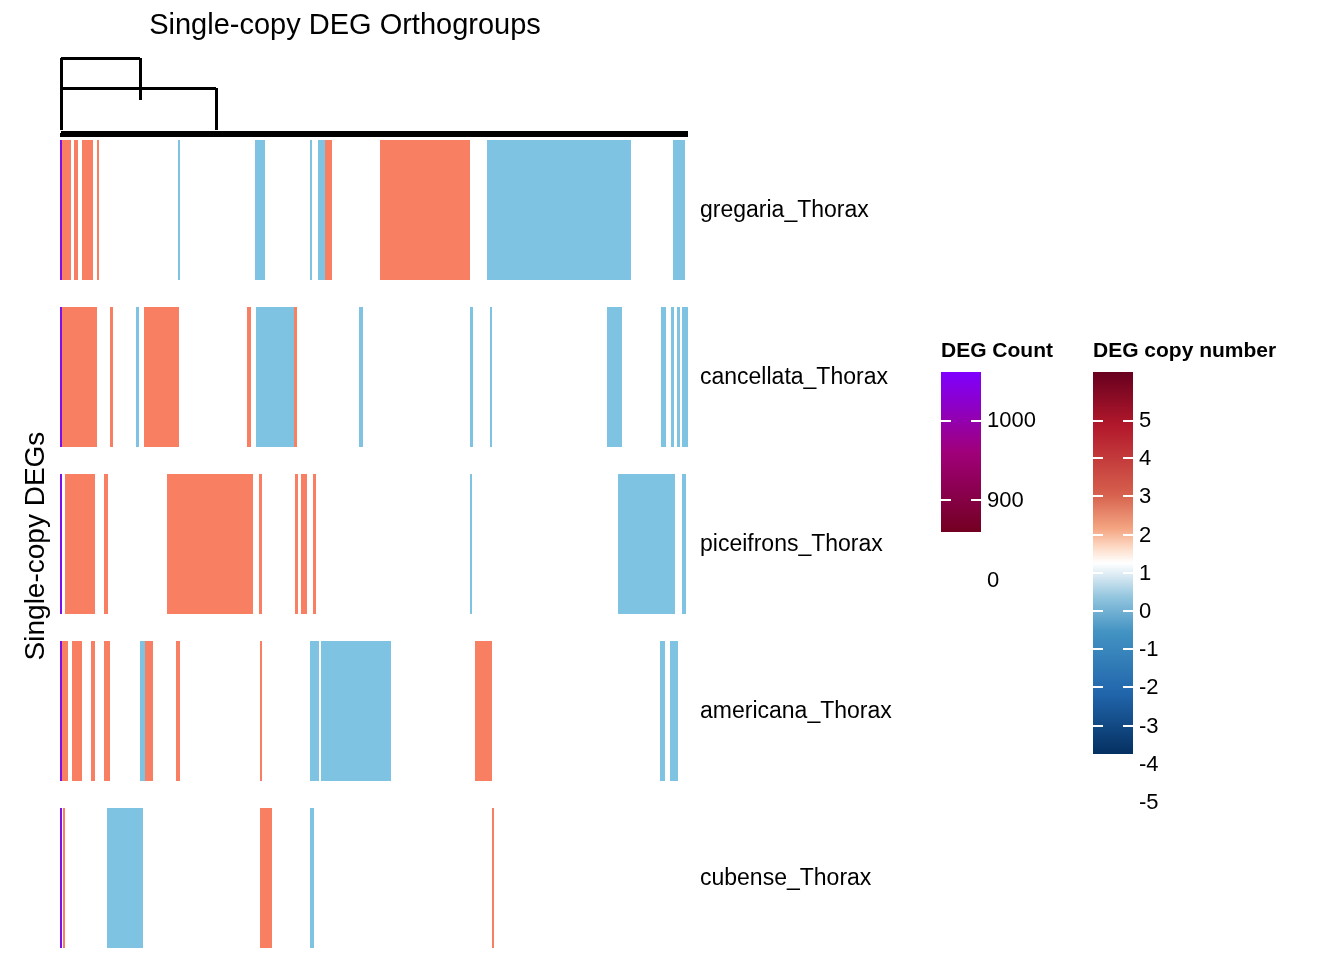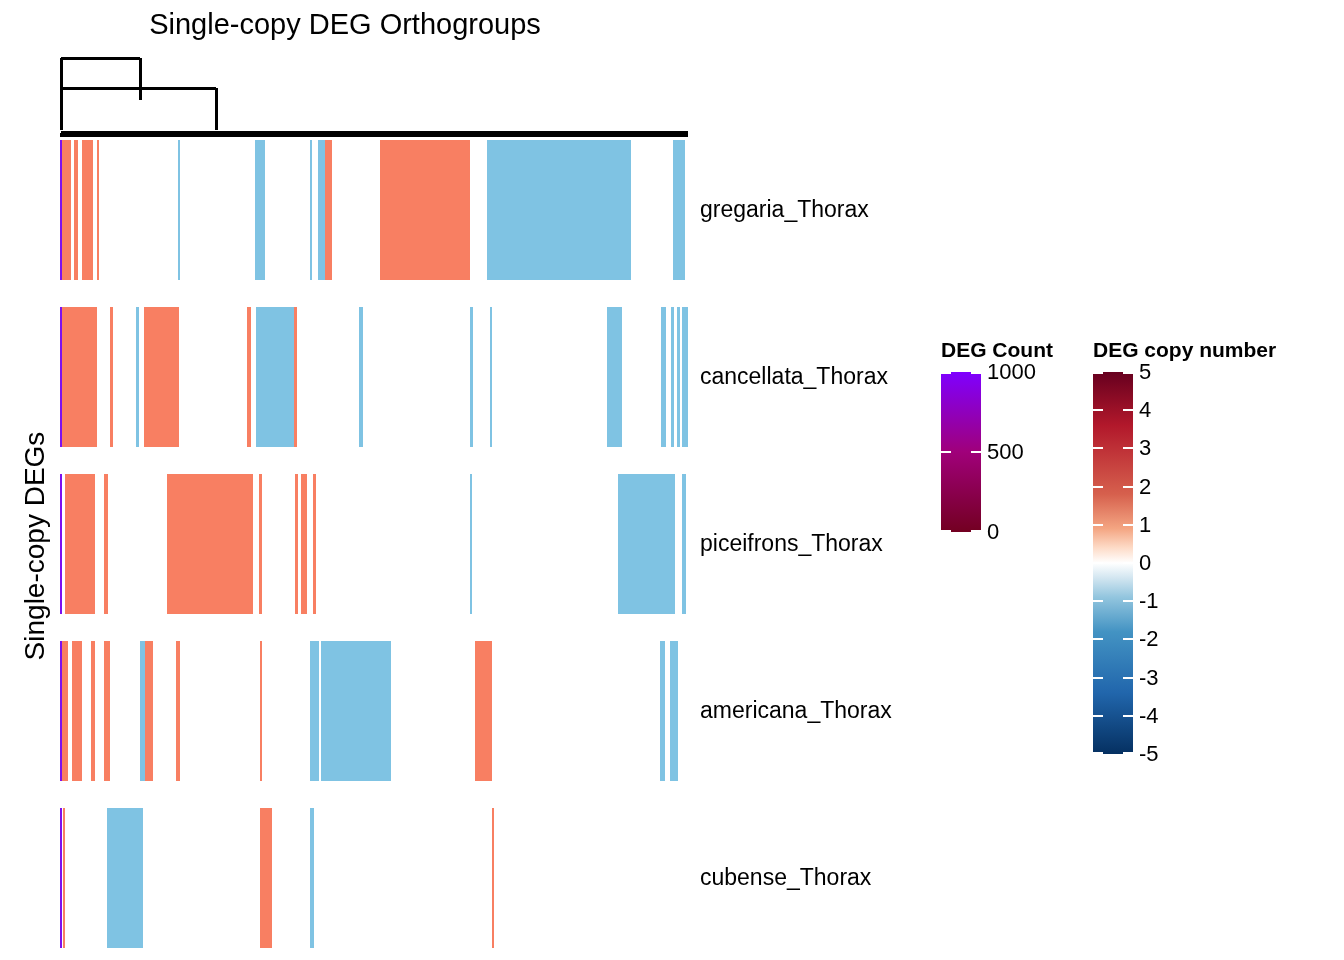--- a/index.html
+++ b/index.html
@@ -91,20 +91,21 @@
     top: 0px;
   }
   .legend-bar {
     position: absolute;
     width: 40px;
     border: 0;
   }
   .legend-ticks {
     position: absolute;
     width: 40px;
+    margin-top: 48px;
   }
   .legend-tick {
     position: absolute;
     left: 0;
     width: 40px;
     height: 2px;
     background: #ffffff;
   }
   .legend-tick::before {
     content: "";
@@ -230,21 +231,21 @@
   <div class="legend-ticks" id="deg-count-ticks" style="top: 34px; height: 160px;">
       <div class="legend-tick" style="top: 0px; background: transparent;">
         <span style="position:absolute;left:0;top:0;width:10px;height:2px;background:#fff"></span>
         <span style="position:absolute;right:0;top:0;width:10px;height:2px;background:#fff"></span>
       </div>
       <div class="legend-label" style="top: 0px;">1000</div>
       <div class="legend-tick" style="top: 79px; background: transparent;">
         <span style="position:absolute;left:0;top:0;width:10px;height:2px;background:#fff"></span>
         <span style="position:absolute;right:0;top:0;width:10px;height:2px;background:#fff"></span>
       </div>
-      <div class="legend-label" style="top: 80px;">500</div>
+      <div class="legend-label" style="top: 80px;">900</div>
       <div class="legend-tick" style="top: 158px; background: transparent;">
         <span style="position:absolute;left:0;top:0;width:10px;height:2px;background:#fff"></span>
         <span style="position:absolute;right:0;top:0;width:10px;height:2px;background:#fff"></span>
       </div>
       <div class="legend-label" style="top: 160px;">0</div>
     </div>
 </div>
 
 <div class="legend" id="legend-copy-number">
   <div class="legend-title">DEG copy number</div>

